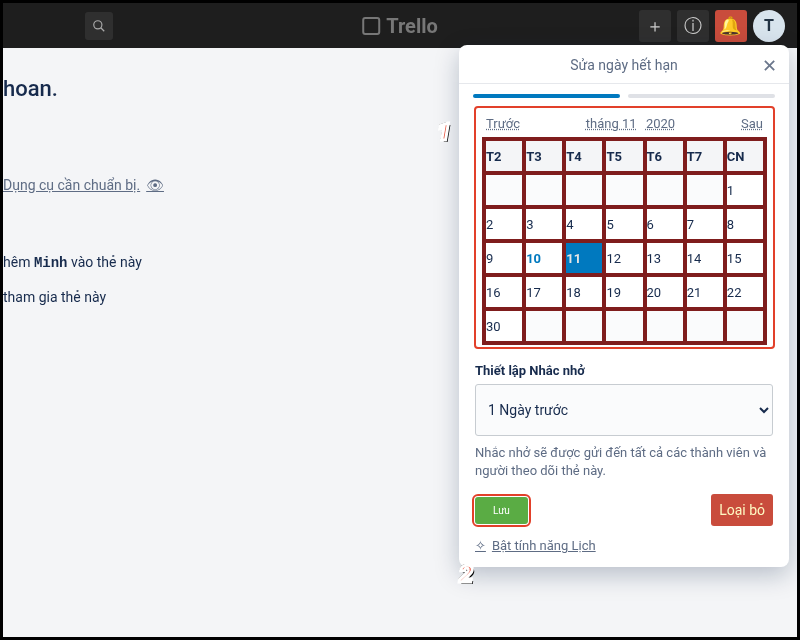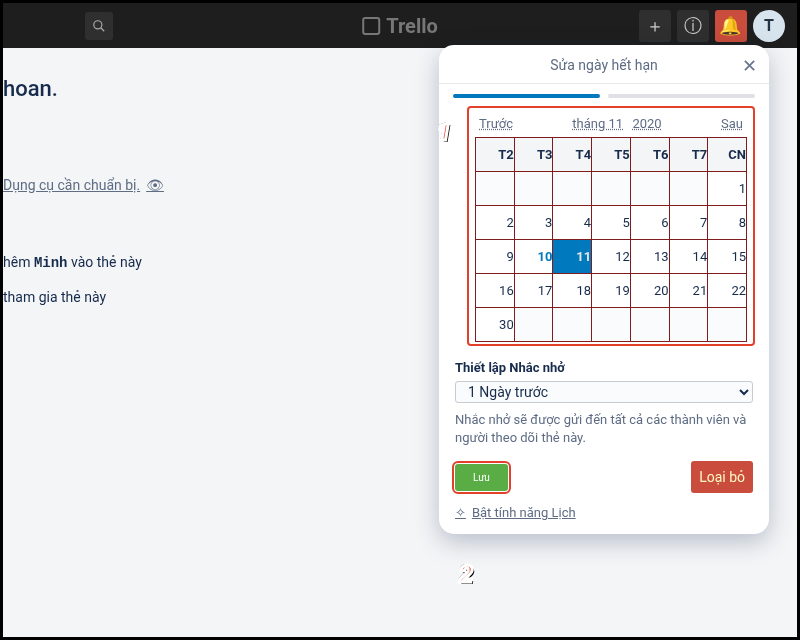--- a/index.html
+++ b/index.html
@@ -21,42 +21,42 @@
   
   .desc-area { margin-top: 180px; background:#e4e6ea; padding: 10px 12px; font-size:14px; color:#5e6c84; width:440px; }
   
   .hide-detail { margin-top: 70px; padding: 6px 12px; background:#e4e6ea; color:#5e6c84; font-size:14px; display:inline-block; margin-left: 360px; border-radius:3px;}
   
   .activity { margin-top: 55px; font-size:14px; color:#172b4d; padding-left:0px;}
   .activity .row { margin-bottom: 18px; }
   .activity .row b { font-weight:700;font-family:Liberation Mono, monospace; }
   
   
-  .popover { position:absolute; top: 42px; right: 28px; width: 330px; background:#fff; border-radius:15px; box-shadow: 0 8px 24px rgba(9,30,66,.25); padding-bottom:14px; z-index:10; }
+  .popover { position:absolute; top: 42px; right: 8px; width: 330px; background:#fff; border-radius:8px; box-shadow: 0 8px 24px rgba(9,30,66,.25); padding-bottom:14px; z-index:10; }
   .popover .pv-head { position:relative; text-align:center; padding:12px 0 10px; border-bottom:1px solid rgba(9,30,66,.1); color:#5e6c84; font-size:14px; }
   .popover .pv-close { position:absolute; right:12px; top:10px; color:#6b778c; font-size:18px; cursor:pointer; }
   .popover .tabs { display:flex; gap:8px; padding: 10px 14px 4px; }
   .popover .tabs .tab { flex:1; height:4px; background:#dfe1e6; border-radius:2px;}
   .popover .tabs .tab.active { background:#0079bf; }
   
-  .cal-wrap { margin: 4px 14px 0 28px; border:2px solid #e2402a; border-radius:4px; padding: 6px 6px 2px; position:relative;}
+  .cal-wrap { margin: 4px 14px 0 15px; border:2px solid #e2402a; border-radius:4px; padding: 6px 6px 2px; position:relative;}
   .cal-nav { display:flex; justify-content:space-between; font-size:13px; color:#5e6c84; padding:2px 4px 6px; }
   .cal-nav a { color:#5e6c84; text-decoration: underline dotted; cursor:pointer; }
   .cal-nav .mid a { margin: 0 3px; }
   
   table.cal { width:100%; border-collapse: collapse; font-size:13px; color:#172b4d; }
-  table.cal th, table.cal td { border:1px solid #7f1d1d; text-align:right; height:34px; width:14.28%; }
+  table.cal th, table.cal td { border:4px solid #7f1d1d; text-align:left; height:34px; width:14.28%; }
   table.cal th { background:#f4f5f7; font-weight:700; color:#172b4d; }
   table.cal td.oth { color:#c1c7d0; background:#fafbfc;}
   table.cal td.today { color:#0079bf; font-weight:700; }
   table.cal td.sel { background:#0079bf; color:#e5e5e5; font-weight:700; }
   
   .reminder { padding: 14px 16px 0; }
   .reminder .lbl { font-size:13px; font-weight:700; color:#172b4d; margin-bottom:6px; }
-  .reminder select { width:100%; padding:1px 8px; border:1px solid #c7ccd1; border-radius:3px; font-size:14px; background:#fafbfc; color:#172b4d;}
+  .reminder select { width:100%; padding:16px 8px; border:1px solid #c7ccd1; border-radius:3px; font-size:14px; background:#fafbfc; color:#172b4d;}
   .reminder .hint { font-size:13px; color:#5e6c84; margin-top:8px; line-height:1.4;}
   
   .btn-row { display:flex; justify-content:space-between; padding: 14px 16px 0; align-items:center;}
   .btn-save { background:#5aac44; color:#fff; border:none; padding:8px 18px; font-size:10px; border-radius:3px; cursor:pointer; outline:2px solid #e2402a; outline-offset:1px;}
   .btn-remove { background:#c94c3c; color:#fef9c3; border:none; padding:8px 8px; font-size:14px; border-radius:3px; cursor:pointer;}
   
   .enable-cal { padding: 12px 16px 0; font-size:13px; }
   .enable-cal a { color:#5e6c84; text-decoration: underline; display:inline-flex; align-items:center; gap:6px;}
   
   

